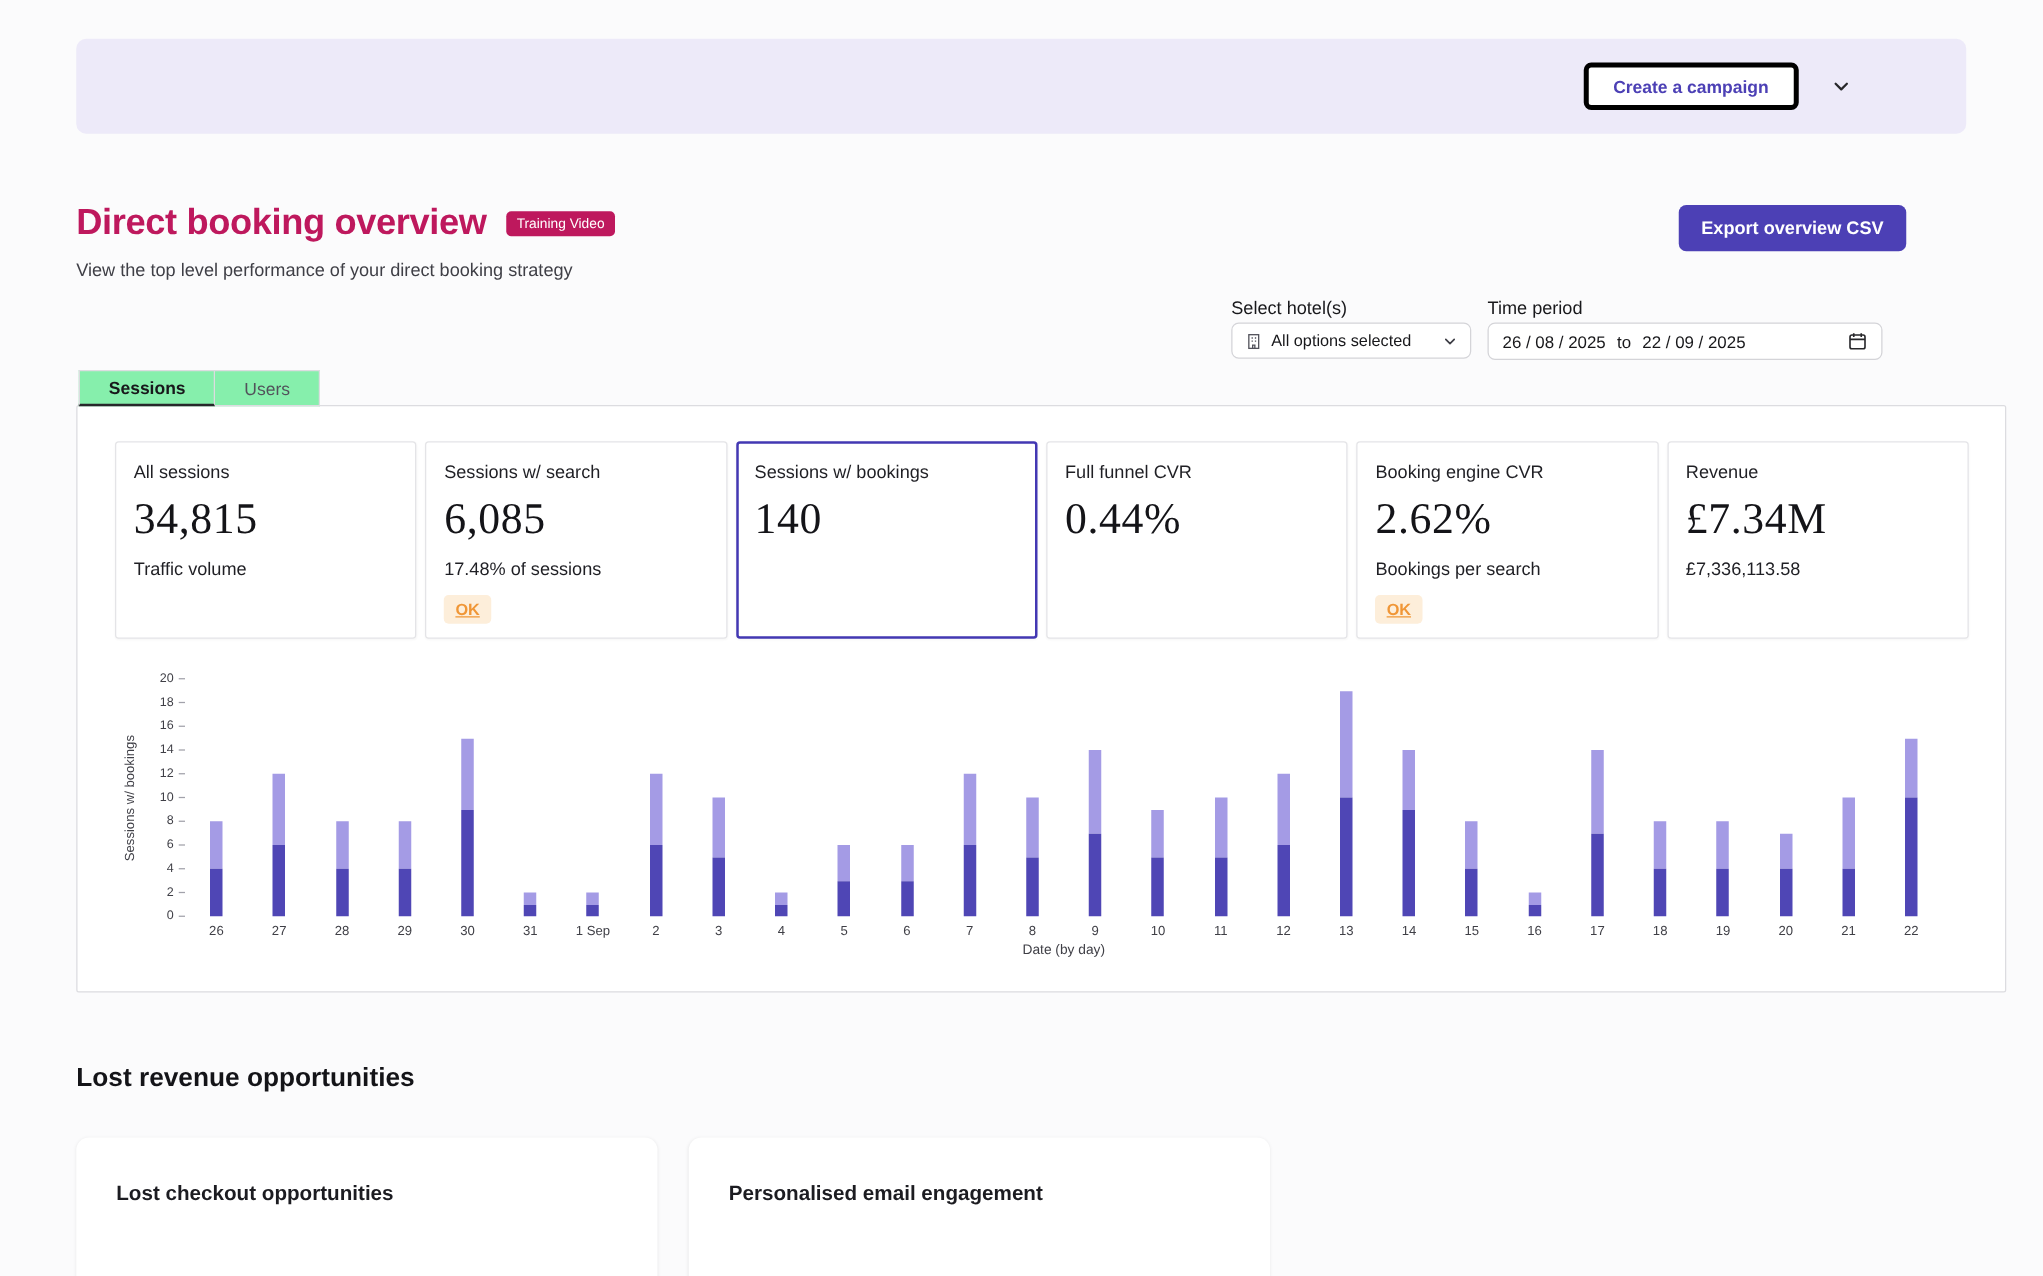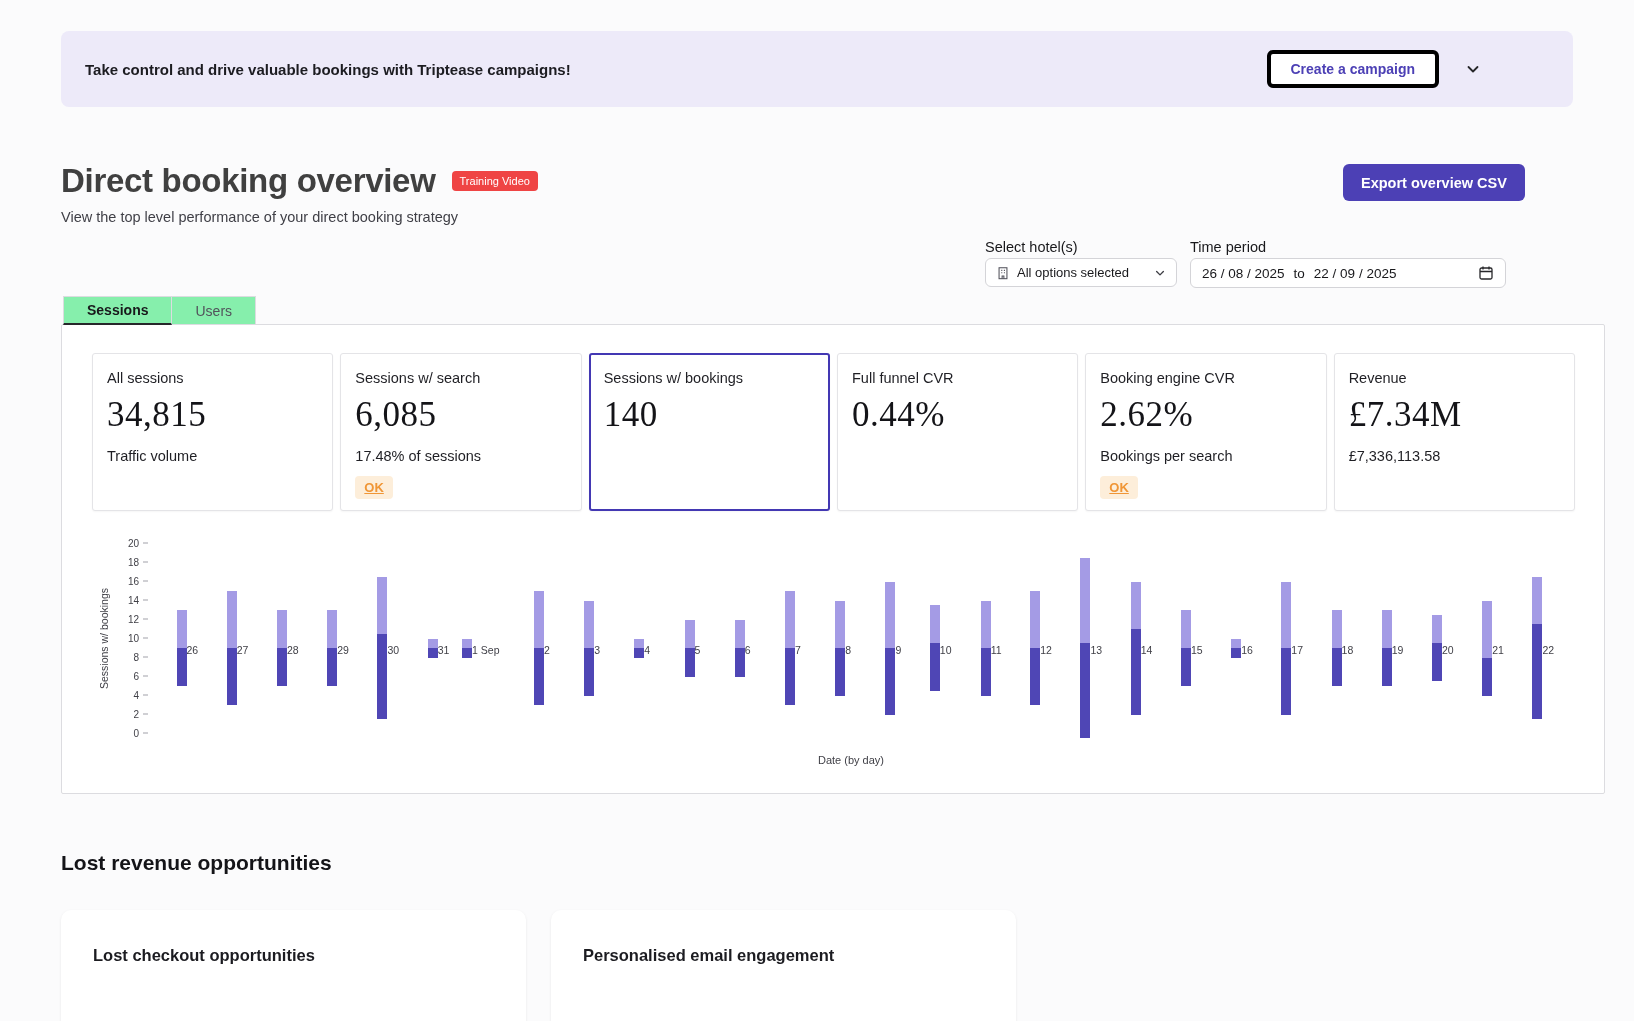--- a/index.html
+++ b/index.html
@@ -14,22 +14,22 @@
     background:#edeaf9; border-radius:8px; display:flex; align-items:center;
     padding:0 92px 0 24px; }
   .banner-text { font-size:15px; font-weight:700; color:#1c1c21; }
   .btn-outline { margin-left:auto; background:#ffffff; border:4px solid #000000;
     color:#4c40b5; font-weight:600; font-size:14px; height:38px; padding:0 20px;
     border-radius:6px; cursor:pointer; font-family:inherit; }
   .banner-chevron { margin-left:26px; display:flex; align-items:center; cursor:pointer; }
 
   
   .page-title-row { position:absolute; left:61px; top:162px; display:flex; align-items:center; gap:16px; }
-  .page-title { font-size:33px; font-weight:600; letter-spacing:-0.3px; color:#404040;text-align:right; }
-  .training-badge { background:#ef4444; color:#fff; font-size:11px; font-weight:500;
+  .page-title { font-size:29px; font-weight:600; letter-spacing:-0.3px; color:#be185d;text-align:right; }
+  .training-badge { background:#be185d; color:#fff; font-size:11px; font-weight:500;
     padding:4px 8px; border-radius:4px; cursor:pointer; white-space:nowrap; }
   .subtitle { position:absolute; left:61px; top:209px; font-size:14.5px; color:#3f3f46; }
   .btn-primary { position:absolute; left:1343px; top:164px; height:37px; background:#4c40b5;
     color:#fff; border:none; border-radius:6px; font-weight:700; font-size:14.5px;
     padding:0 18px; cursor:pointer; font-family:inherit; }
 
   
   .filter-label { position:absolute; font-size:14.5px; color:#18181b; }
   .hotel-label { left:985px; top:239px; }
   .period-label { left:1190px; top:239px; }
@@ -68,41 +68,40 @@
   
   .chart { position:absolute; left:34px; right:50px; top:218px; display:flex; align-items:flex-start; }
   .y-title { height:190px; display:flex; align-items:center; justify-content:center; width:16px; }
   .y-title span { writing-mode:vertical-rl; transform:rotate(180deg); font-size:10.5px; color:#3f3f46; }
   .y-axis { width:36px; position:relative; height:190px; }
   .y-tick { position:absolute; right:0; display:flex; align-items:center; gap:4px;
     font-size:10px; color:#3f3f46; transform:translateY(50%); }
   .y-tick .dash { width:5px; height:1px; background:#a1a1aa; }
   .plot-wrap { flex:1; }
   .plot { display:flex; height:210px; }
-  .chart-col { flex:1; display:flex; flex-direction:row; align-items:center; justify-content:flex-end; }
+  .chart-col { flex:1; display:flex; flex-direction:column; align-items:center; justify-content:flex-end; }
   .bar-stack { display:flex; flex-direction:column; width:10px; }
   .bar-seg { width:10px; }
   .x-label { height:14px; font-size:10.5px; color:#3f3f46; margin-top:6px; white-space:nowrap; }
   .x-title { text-align:center; font-size:11px; color:#3f3f46; margin-top:1px; }
 
   
   .section-title { position:absolute; left:61px; top:851px; font-size:21px; font-weight:600; color:#141418; }
   .bottom-card { position:absolute; top:910px; width:465px; height:170px; background:#fff;
     border-radius:10px; box-shadow:0 1px 3px rgba(0,0,0,.08); padding:36px 32px; }
   .bottom-card.first { left:61px; }
   .bottom-card.second { left:551px; }
   .bottom-card-title { font-size:16.5px; font-weight:600; color:#1c1c21; }
 
   svg { display:block; }
 </style>
 </head>
 <body>
 
 <div class="banner">
-  <div class="banner-text">Take control and drive valuable bookings with Triptease campaigns!</div>
   <button class="btn-outline">Create a campaign</button>
   <span class="banner-chevron">
     <svg width="16" height="16" viewBox="0 0 16 16">
         <path d="M3.5 6l4.5 4.5L12.5 6" fill="none" stroke="#27272a" stroke-width="1.8" stroke-linecap="round" stroke-linejoin="round"></path>
       </svg>
   </span>
 </div>
 
 <div class="page-title-row">
   <h1 class="page-title">Direct booking overview</h1>

